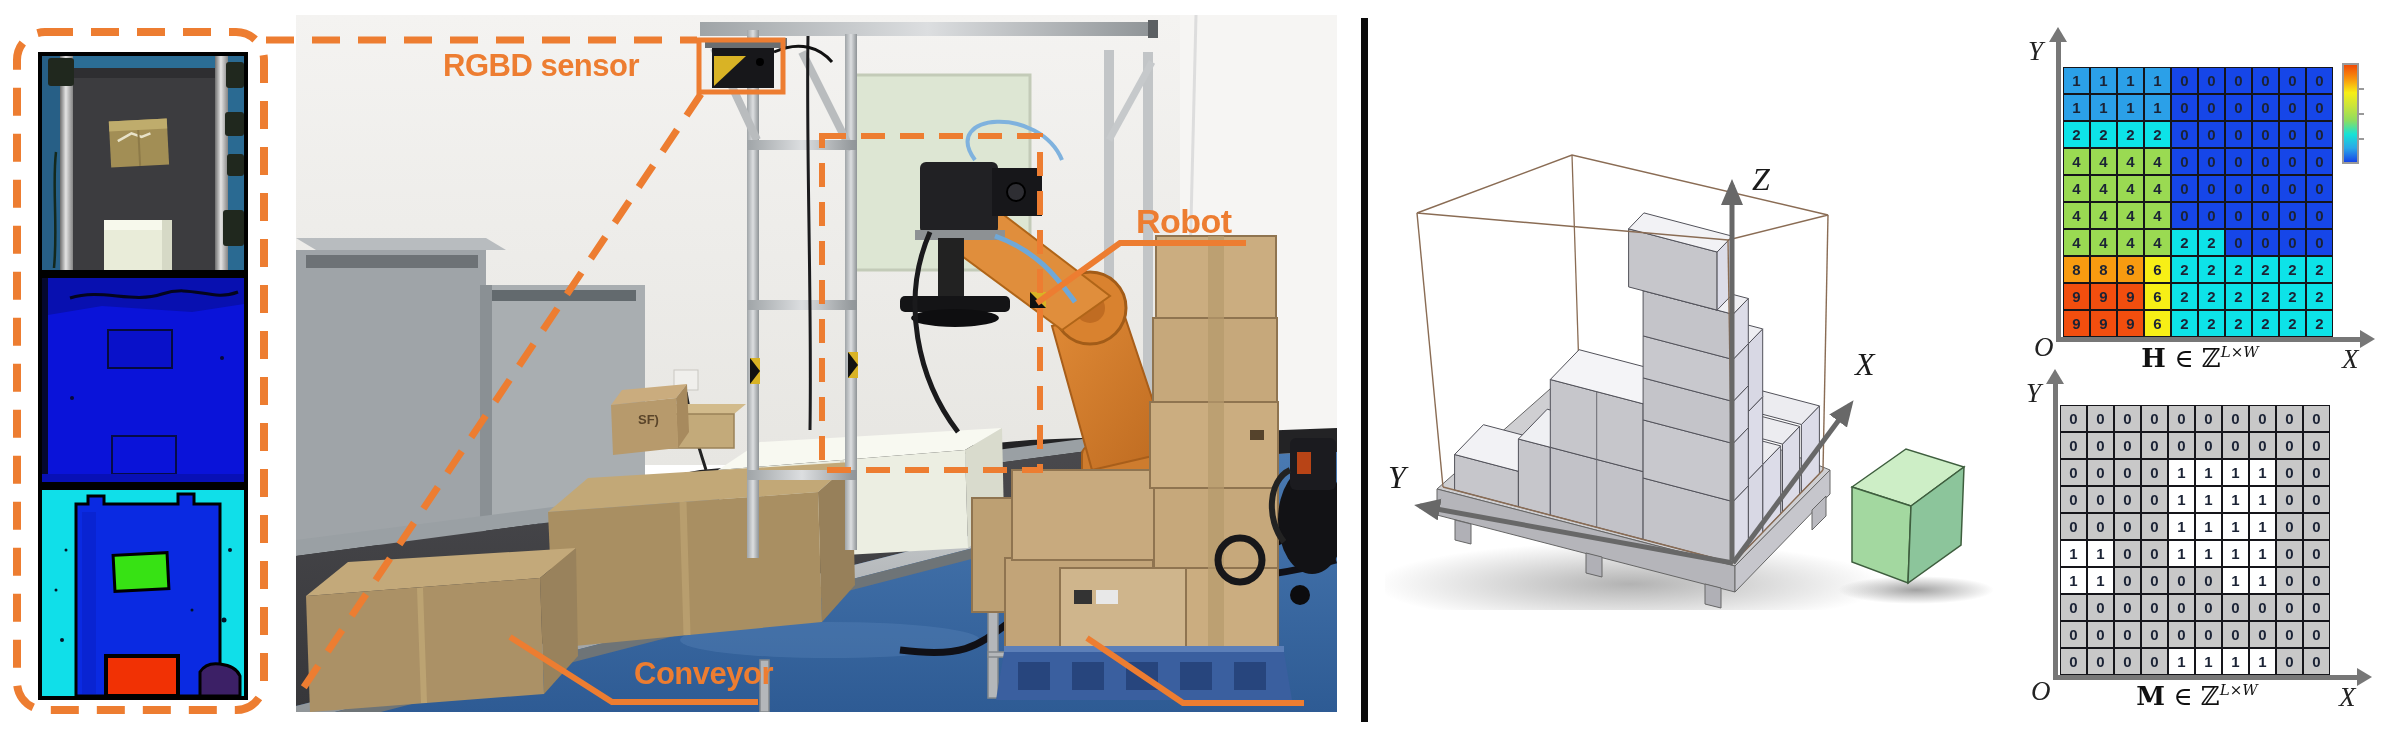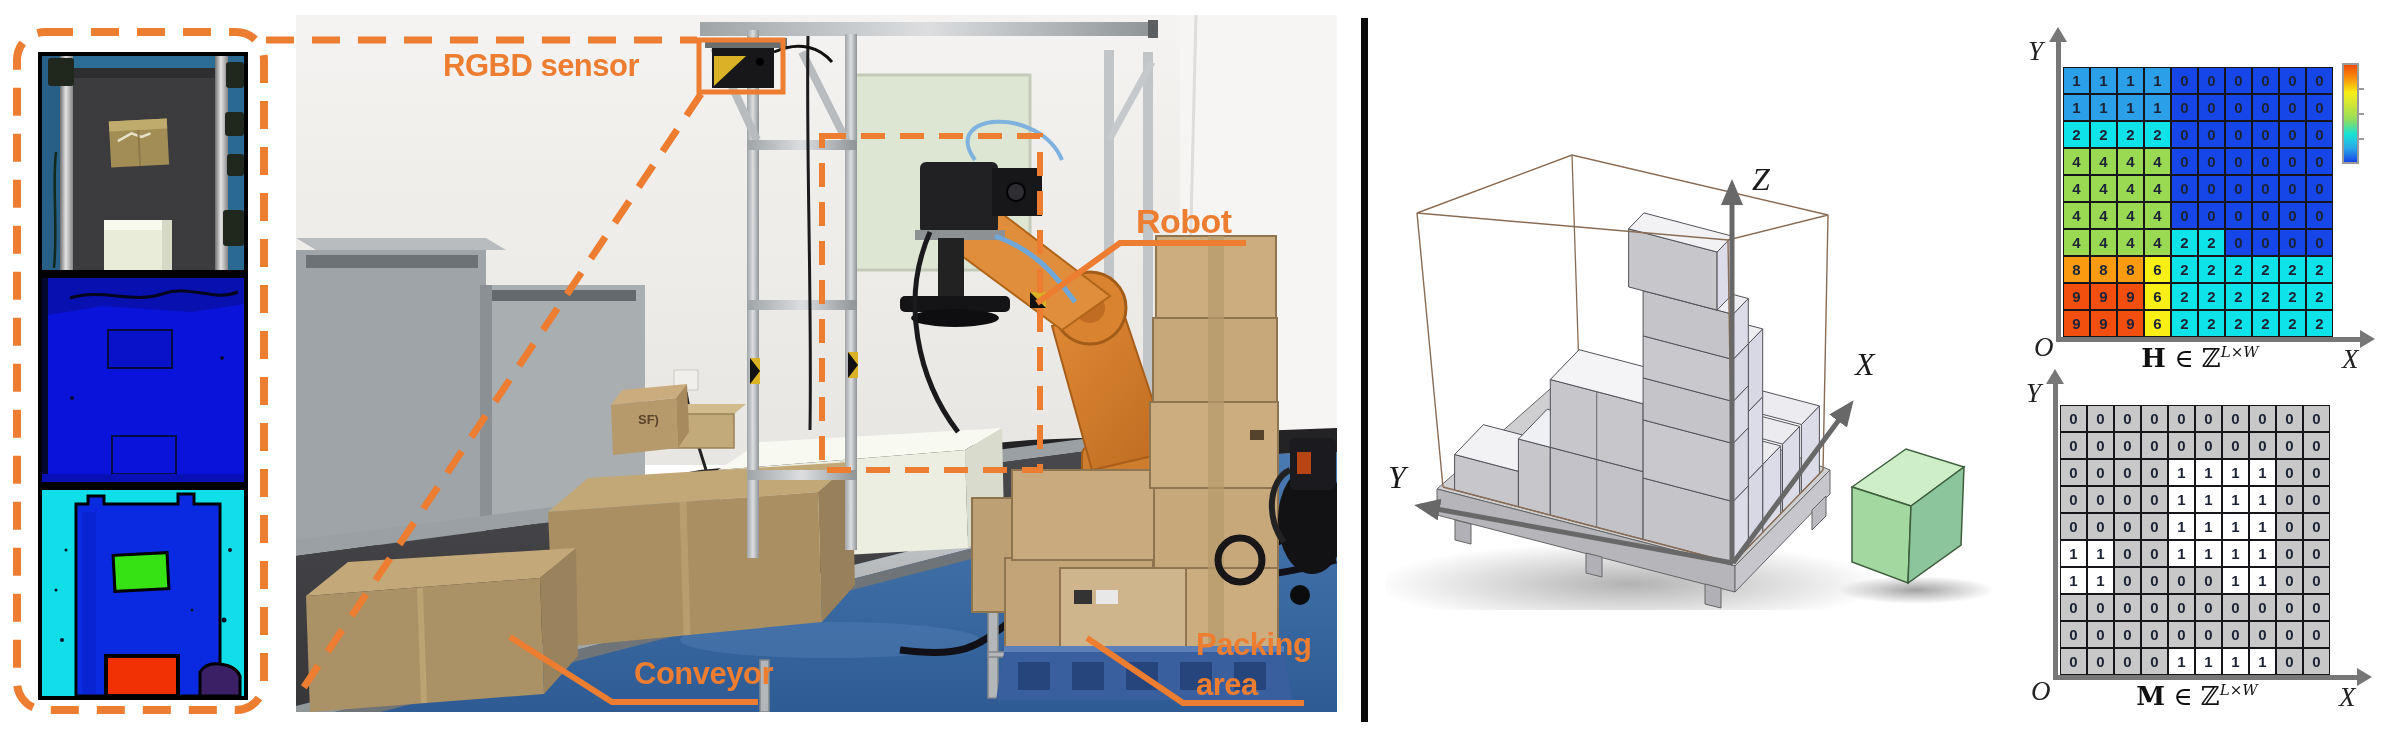--- a/index.html
+++ b/index.html
@@ -298,24 +298,20 @@
     <rect x="822" y="136" width="218" height="334" fill="none" stroke="#ED7D31" stroke-width="6" stroke-dasharray="24 15"></rect>
     <polyline points="1037,303 1120,243 1246,243" fill="none" stroke="#ED7D31" stroke-width="6"></polyline>
     <polyline points="510,637 612,702 758,702" fill="none" stroke="#ED7D31" stroke-width="6"></polyline>
     <polyline points="1087,638 1183,703 1304,703" fill="none" stroke="#ED7D31" stroke-width="6"></polyline>
     <rect x="1361" y="18" width="7" height="704" fill="#0a0a0a"></rect>
   </svg>
 
   <div class="callout-label" style="left:443px;top:48px;font-size:31px;">RGBD sensor</div>
   <div class="callout-label" style="left:1136px;top:202px;font-size:34px;">Robot</div>
   <div class="callout-label" style="left:634px;top:656px;font-size:31px;">Conveyor</div>
-  <div class="callout-label" style="left:1196px;top:625px;font-size:31px;line-height:40px;">
-    <div>Packing</div>
-    <div>area</div>
-  </div>
 
   <svg class="abs" style="left:1385px;top:140px;" width="610" height="470" viewBox="1385 140 610 470">
     <defs>
       <marker id="arr" markerUnits="userSpaceOnUse" markerWidth="28" markerHeight="24" refX="20" refY="11" orient="auto">
         <path d="M0,0 L26,11 L0,22 z" fill="#686868"></path>
       </marker>
       <radialGradient id="shadG">
           <stop offset="0" stop-color="#555"></stop>
           <stop offset="1" stop-color="#555" stop-opacity="0"></stop>
         </radialGradient>

